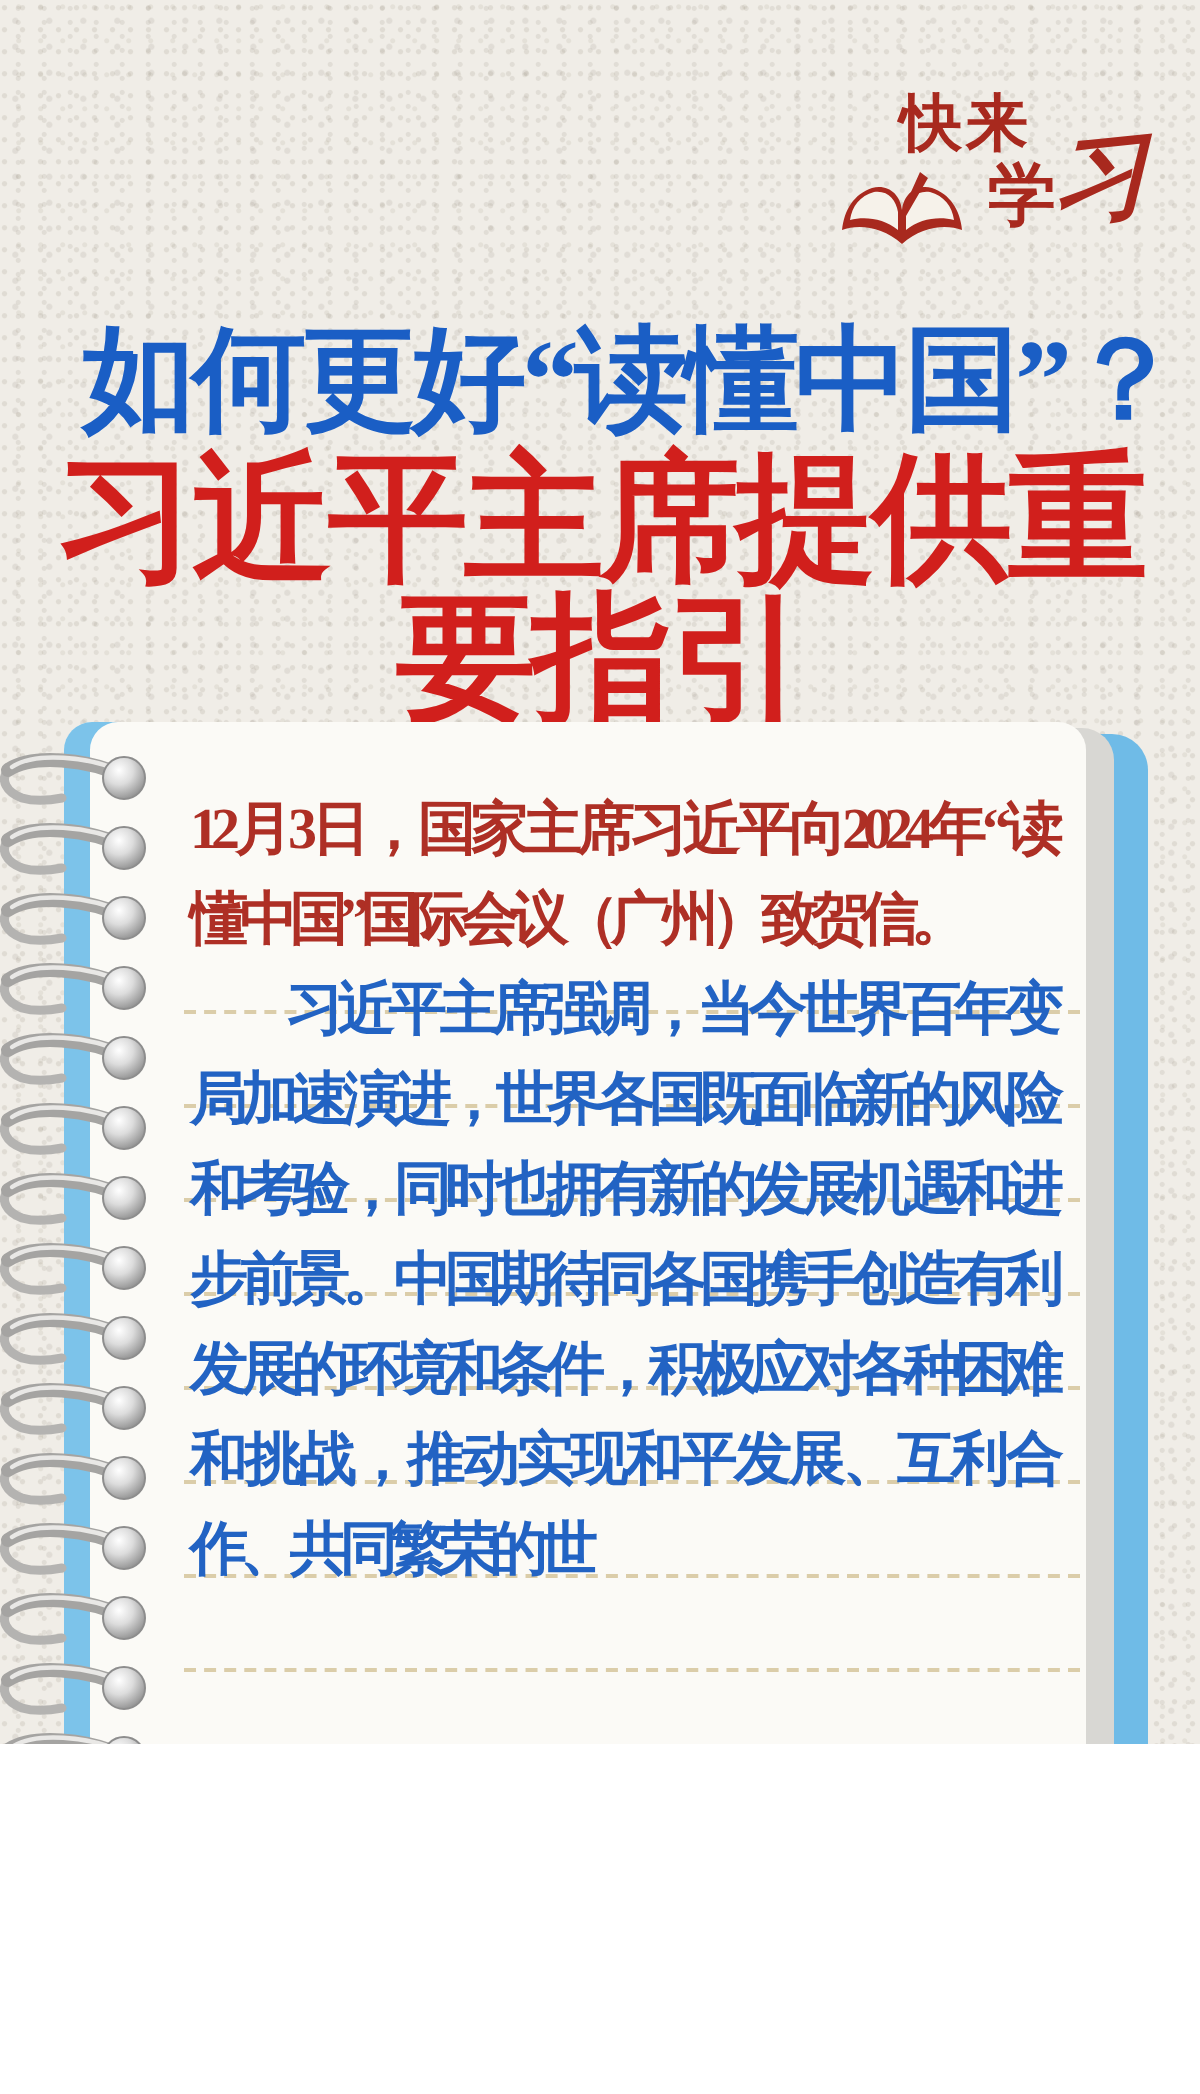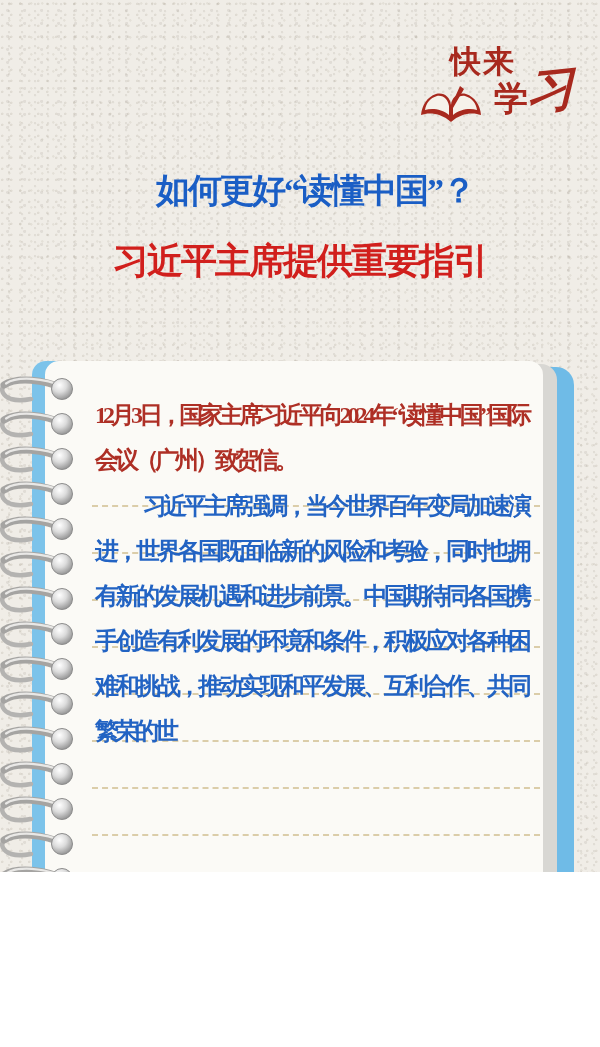--- a/index.html
+++ b/index.html
@@ -24,37 +24,37 @@
     font-weight:900;font-size:31px;letter-spacing:2px;line-height:1;}
   .logo .l2{position:absolute;top:38px;left:74px;font-family:"Liberation Serif","DejaVu Serif",serif;
     font-weight:900;font-size:34px;line-height:1;}
   .logo .l3{position:absolute;top:22px;left:106px;font-family:"Liberation Serif","DejaVu Serif",serif;
     font-weight:900;font-style:italic;font-size:48px;line-height:1;transform:rotate(-6deg) skewX(-6deg);}
   .logo svg{position:absolute;left:0;bottom:0;}
 
   
   .headline{position:absolute;top:156px;left:0;width:600px;text-align:center;
     font-family:"Liberation Serif","DejaVu Serif",serif;font-weight:900;letter-spacing:-2px;}
-  .headline .h1{font-size:34px;line-height:70px;color:#1a5ec5;margin-left:30px;}
-  .headline .h2{font-size:36px;line-height:70px;color:#d11f1c;}
+  .headline .h1{font-size:57px;line-height:70px;color:#1a5ec5;margin-left:30px;}
+  .headline .h2{font-size:70px;line-height:70px;color:#d11f1c;}
 
   
   .sheet{position:absolute;top:364px;bottom:-20px;}
   .sheet-blue {left:32px;width:542px;top:367px;background:#6fbbe7;border-radius:18px 18px 0 0;}
   .sheet-gray {left:52px;width:505px;top:364px;background:#d8d7d3;border-radius:16px 16px 0 0;}
   .sheet-white{left:32px;width:511px;top:361px;background:#fbfaf6;border-radius:14px 14px 0 0;
     box-shadow:inset 13px 0 0 #7cc3ea;}
 
   
   .ruled{position:absolute;left:92px;top:460px;width:448px;z-index:2;}
   .ruled .rl{height:45px;border-bottom:2px dashed #dbcda9;}
 
   
   .copy{position:absolute;left:95px;top:393px;width:433px;z-index:3;}
-  .copy p{margin:0;font-size:24px;line-height:45px;letter-spacing:-4px;
+  .copy p{margin:0;font-size:29px;line-height:45px;letter-spacing:-4px;
     text-align:justify;font-weight:bold;}
   .para-red{color:#ae2f25;font-family:"Liberation Serif","DejaVu Serif",serif;}
   .para-blue{color:#2263c3;font-family:"Liberation Sans","DejaVu Sans",sans-serif;text-indent:48px;}
 
   
   .binding{position:absolute;left:0;top:371px;width:78px;z-index:5;}
   .binding .ring{height:35px;display:flex;align-items:center;}
 </style>
 </head>
 <body>

